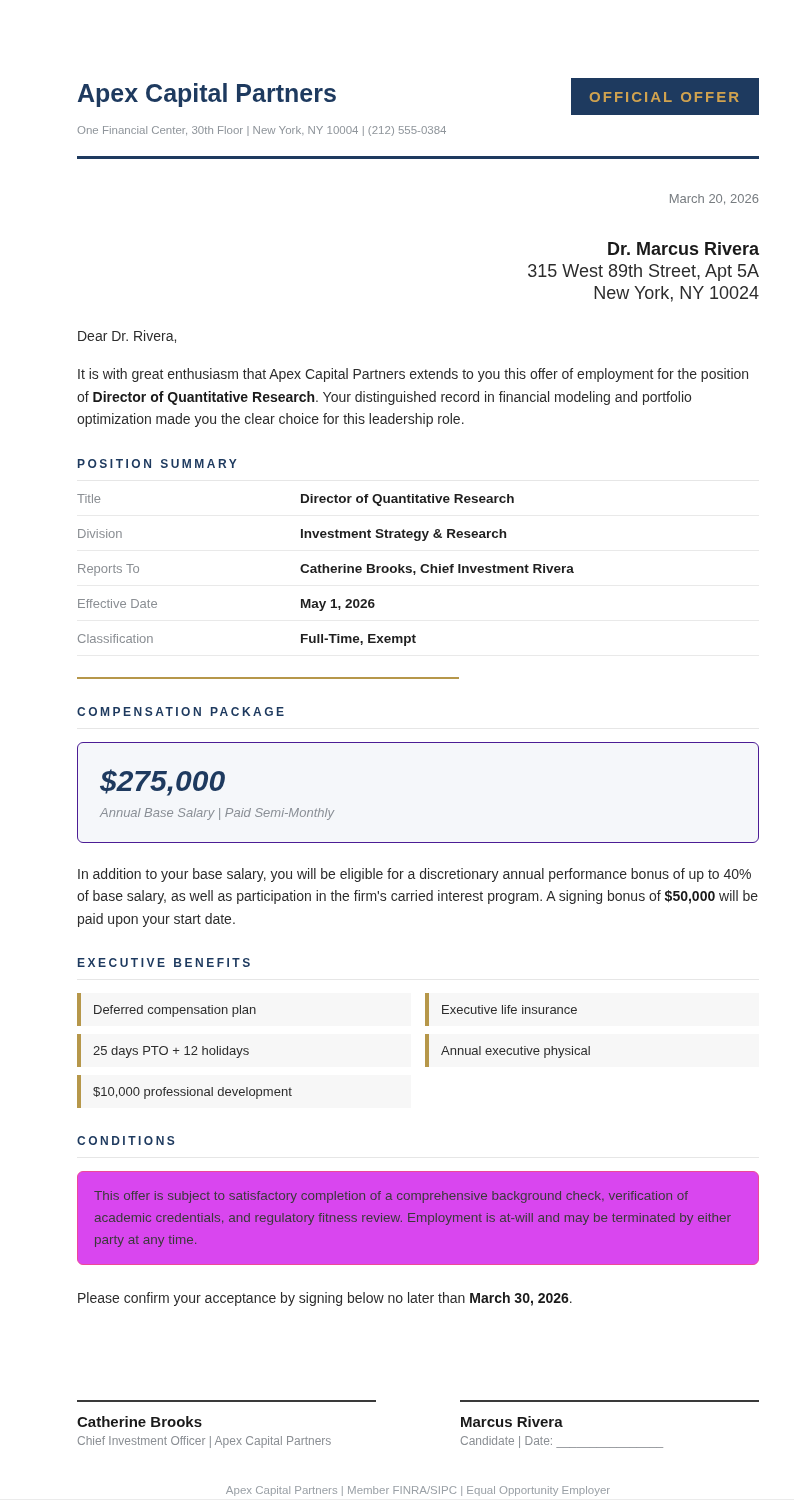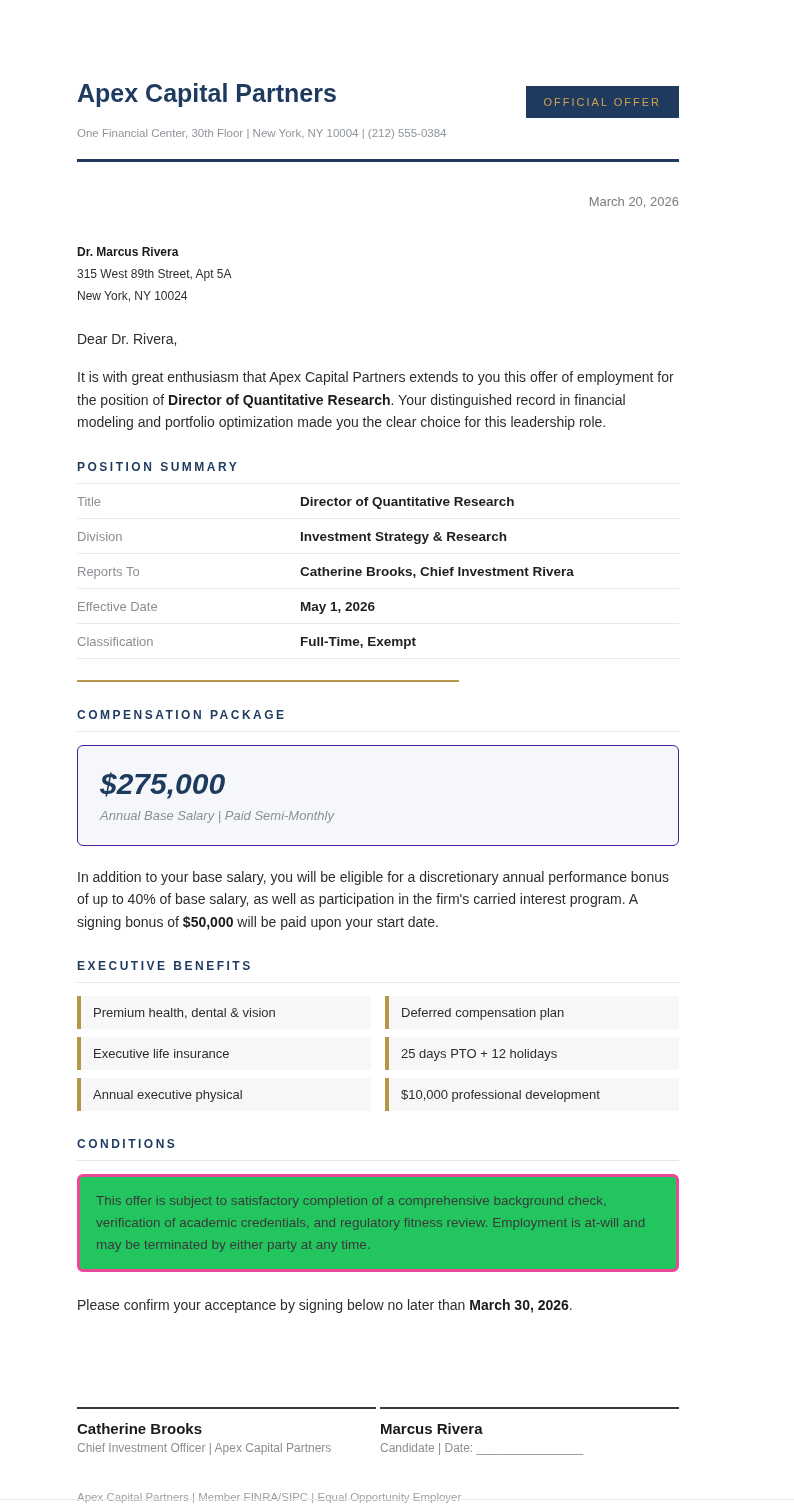--- a/index.html
+++ b/index.html
@@ -6,43 +6,43 @@
   html, body { background: #ffffff; }
   body {
     width: 794px;
     min-height: 1504px;
     margin: 0 auto;
     font-family: "Liberation Sans", sans-serif;
     color: #2d2d2d;
     position: relative;
   }
   .page {
-    padding: 78px 115px 0 77px;
+    padding: 78px 35px 0 77px;
     width: 794px;
   }
   
   .header-row {
     display: flex;
     justify-content: space-between;
     align-items: flex-start;
   }
   .company-name {
     font-size: 25px;
     font-weight: bold;
     color: #1e3a5f;
     line-height: 30px;
   }
   .badge {
     background: #1e3a5f;
     color: #d0a24f;
-    font-size: 11px;
-    font-weight: normal;
+    font-size: 15px;
+    font-weight: bold;
     letter-spacing: 2px;
     padding: 10px 18px;
-    margin-top: 8px;
+    margin-top: 0px;
     white-space: nowrap;
   }
   .contact-line {
     margin-top: 9px;
     font-size: 11.5px;
     color: #8f959b;
     font-weight: normal;
   }
   .navy-rule {
     margin-top: 20px;
@@ -51,23 +51,24 @@
   }
   
   .date-line {
     margin-top: 32px;
     text-align: right;
     font-size: 13px;
     color: #777c80;
   }
   .recipient {
     margin-top: 32px;
-    font-size: 12px;
+    font-size: 18px;
     line-height: 22px;
     color: #2d2d2d;
+    text-align: right;
   }
   .recipient .name { font-weight: bold; color: #1a1a1a; }
   .salutation { margin-top: 24px; font-size: 14px; }
   .para {
     margin-top: 19px;
     font-size: 14px;
     line-height: 22.5px;
     color: #2d2d2d;
   }
   .para strong { color: #1a1a1a; }
@@ -137,22 +138,22 @@
   .benefit-item {
     background: #f7f7f7;
     border-left: 4px solid #b6974a;
     padding: 9px 12px;
     font-size: 13px;
     color: #2d2d2d;
   }
   
   .conditions-box {
     margin-top: 13px;
-    background: #22c55e;
-    border: 3px solid #ec4899;
+    background: #d946ef;
+    border: 1px solid #ec4899;
     border-radius: 6px;
     padding: 13px 16px;
     font-size: 13.5px;
     line-height: 22px;
     color: #3a3a3a;
   }
   .acceptance { margin-top: 22px; }
   
   .signature-row {
     margin-top: 90px;
@@ -168,21 +169,21 @@
     color: #1a1a1a;
   }
   .sig-title {
     margin-top: 4px;
     font-size: 12px;
     color: #8b8f94;
   }
   
   .footer-line {
     margin-top: 36px;
-    text-align: left;
+    text-align: center;
     font-size: 11.5px;
     color: #9aa0a6;
   }
   .page-bottom-edge {
     position: absolute;
     left: 0;
     bottom: 4px;
     width: 794px;
     border-bottom: 1px solid #ebebeb;
   }
@@ -240,21 +241,20 @@
 
   <div class="section-heading">COMPENSATION PACKAGE</div>
   <div class="salary-box">
     <div class="salary-amount">$275,000</div>
     <div class="salary-caption">Annual Base Salary | Paid Semi-Monthly</div>
   </div>
   <p class="para" style="margin-top:20px"><span>In addition to your base salary, you will be eligible for a discretionary annual performance bonus of up to 40% of base salary, as well as participation in the firm's carried interest program. A signing bonus of </span><strong>$50,000</strong><span> will be paid upon your start date.</span></p>
 
   <div class="section-heading mt-sec">EXECUTIVE BENEFITS</div>
   <div class="benefits-grid">
-    <div class="benefit-item">Premium health, dental &amp; vision</div>
     <div class="benefit-item">Deferred compensation plan</div>
     <div class="benefit-item">Executive life insurance</div>
     <div class="benefit-item">25 days PTO + 12 holidays</div>
     <div class="benefit-item">Annual executive physical</div>
     <div class="benefit-item">$10,000 professional development</div>
   </div>
 
   <div class="section-heading mt-sec">CONDITIONS</div>
   <div class="conditions-box">This offer is subject to satisfactory completion of a comprehensive background check, verification of academic credentials, and regulatory fitness review. Employment is at-will and may be terminated by either party at any time.</div>
 

